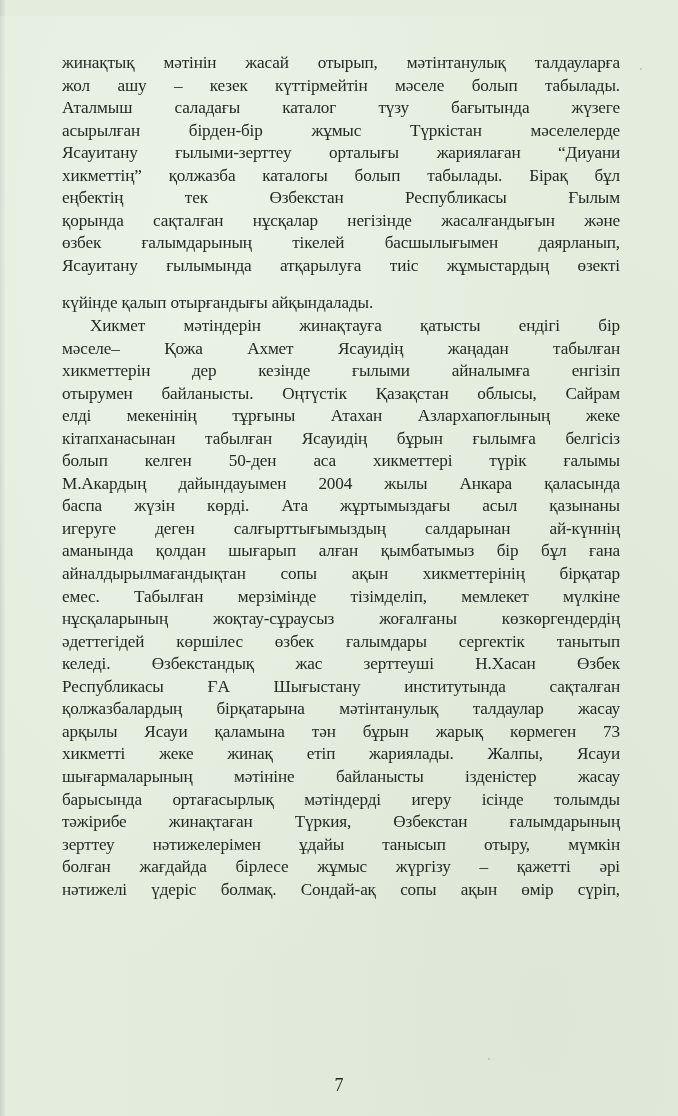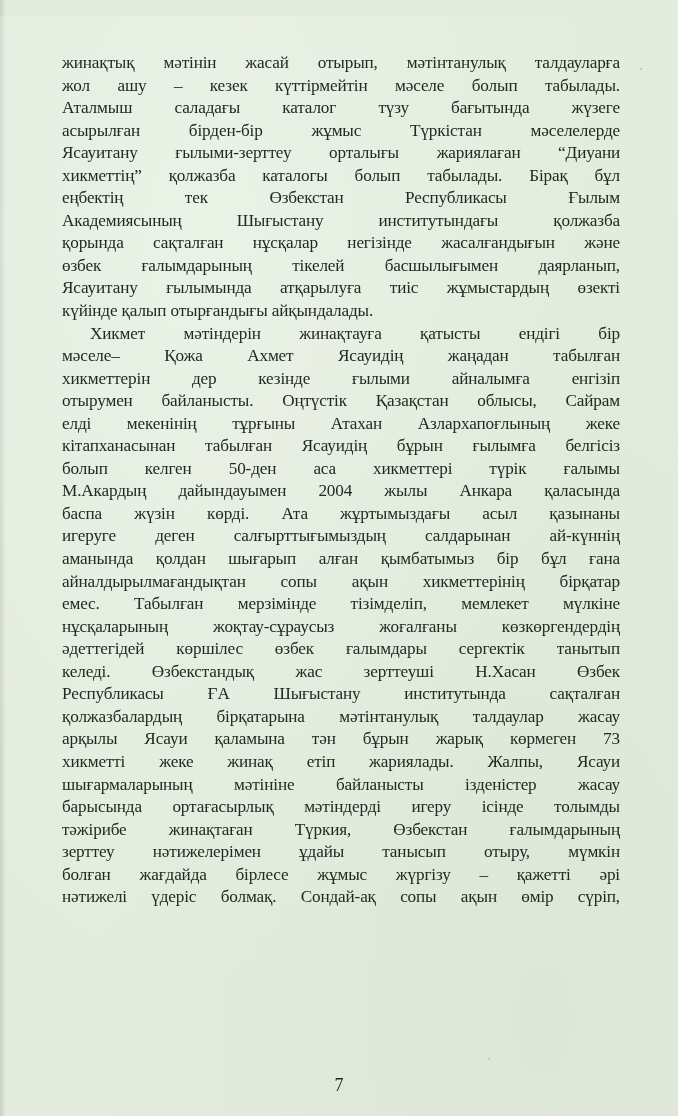--- a/index.html
+++ b/index.html
@@ -44,20 +44,21 @@
       height: 22.55px;
       line-height: 22.55px;
       font-size: 17.2px;
       white-space: nowrap;
       text-align: justify;
       text-align-last: justify;
       letter-spacing: -0.15px;
     }
     .line.last {
       text-align-last: left;
+      margin-top: 15px;
     }
     .line.indent {
       padding-left: 28px;
     }
     .page-number {
       position: absolute;
       left: 0;
       width: 678px;
       top: 1058px;
       text-align: center;
@@ -81,21 +82,20 @@
   <div class="text-block">
 
     <div>
       <span class="line">жинақтық мәтінін жасай отырып, мәтінтанулық талдауларға</span>
       <span class="line">жол ашу – кезек күттірмейтін мәселе болып табылады.</span>
       <span class="line">Аталмыш саладағы каталог түзу бағытында жүзеге</span>
       <span class="line">асырылған бірден-бір жұмыс Түркістан мәселелерде</span>
       <span class="line">Ясауитану ғылыми-зерттеу орталығы жариялаған “Диуани</span>
       <span class="line">хикметтің” қолжазба каталогы болып табылады. Бірақ бұл</span>
       <span class="line">еңбектің тек Өзбекстан Республикасы Ғылым</span>
-      <span class="line">Академиясының Шығыстану институтындағы қолжазба</span>
       <span class="line">қорында сақталған нұсқалар негізінде жасалғандығын және</span>
       <span class="line">өзбек ғалымдарының тікелей басшылығымен даярланып,</span>
       <span class="line">Ясауитану ғылымында атқарылуға тиіс жұмыстардың өзекті</span>
       <span class="line last">күйінде қалып отырғандығы айқындалады.</span>
     </div>
 
     <div>
       <span class="line indent">Хикмет мәтіндерін жинақтауға қатысты ендігі бір</span>
       <span class="line">мәселе– Қожа Ахмет Ясауидің жаңадан табылған</span>
       <span class="line">хикметтерін дер кезінде ғылыми айналымға енгізіп</span>

